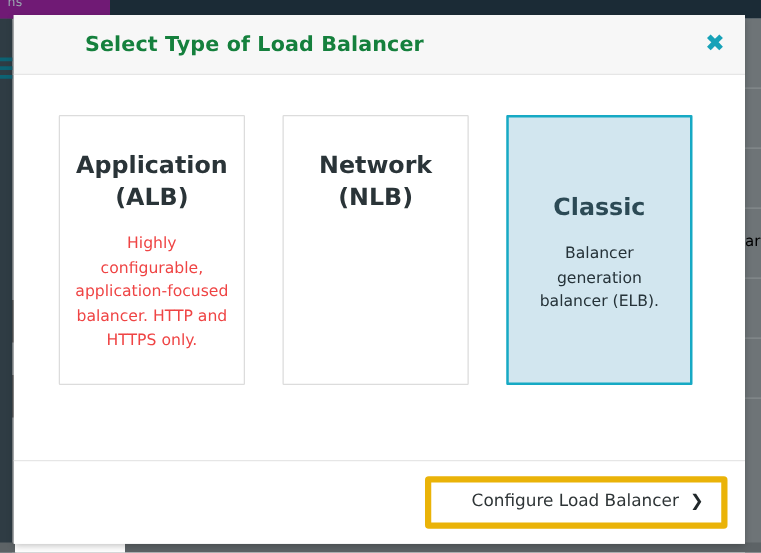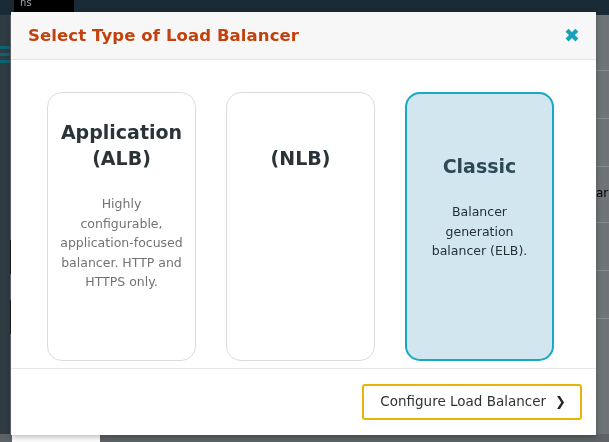--- a/index.html
+++ b/index.html
@@ -24,23 +24,22 @@
   }
   .bg-topbar {
     position: absolute;
     left: 0; top: 0;
     width: 609px; height: 15px;
     background: #1b2b36;
   }
   .bg-topbar-tab {
     position: absolute;
     left: 0; top: 0;
-    width: 60px; height: 15px;
-    background: #000000;
-    margin-left: 14px;
+    width: 88px; height: 15px;
+    background: #701a75;
   }
   .bg-topbar-tab-label {
     position: absolute;
     left: 6px; top: -3px;
     font-size: 10px;
     color: #9aa7b0;
     letter-spacing: .2px;
     white-space: nowrap;
   }
   .bg-sidebar {
@@ -122,22 +121,23 @@
     background: #f7f7f7;
     border-bottom: 1px solid #e6e6e6;
     display: flex;
     align-items: center;
     padding: 0 16px 0 17px;
     position: relative;
   }
   .modal-title {
     font-size: 16.5px;
     font-weight: bold;
-    color: #c2410c;
+    color: #15803d;
     letter-spacing: .1px;
+    margin-left: 40px;
   }
   .modal-close {
     position: absolute;
     right: 14px;
     top: 50%;
     transform: translateY(-50%);
     width: 20px;
     height: 20px;
     display: flex;
     align-items: center;
@@ -156,53 +156,52 @@
   }
 
   .card-row {
     display: flex;
     gap: 30px;
     justify-content: flex-start;
   }
 
   .lb-card {
     width: 149px;
-    height: 269px;
+    height: 216px;
     box-sizing: border-box;
     border: 1px solid #dcdcdc;
-    border-radius: 15px;
+    border-radius: 1px;
     background: #ffffff;
     padding: 16px 12px 12px 12px;
     text-align: center;
     cursor: pointer;
     display: flex;
     flex-direction: column;
     align-items: center;
-    gap: 10px;
   }
   .lb-card.selected {
     border: 2px solid #16a9c4;
     background: #d2e6ef;
     padding: 15px 11px 11px 11px;
   }
 
   .lb-card-title {
     font-size: 19px;
     font-weight: bold;
     color: #2a3438;
     line-height: 1.38;
     margin: 10px 0 0 0;
   }
   .lb-card.selected .lb-card-title {
     color: #2c4a55;
     margin-top: 44px;
   }
   .lb-card-desc {
     font-size: 12.5px;
-    color: #737373;
+    color: #ef4444;
     line-height: 1.55;
     margin-top: 13px;
   }
   .lb-card.selected .lb-card-desc {
     color: #253238;
   }
 
   .modal-footer {
     height: 66px;
     min-height: 66px;
@@ -211,23 +210,23 @@
     align-items: center;
     justify-content: flex-end;
     padding: 0 14px 0 0;
     background: #ffffff;
   }
   .btn-configure {
     display: inline-flex;
     align-items: flex-start;
     gap: 9px;
     background: #ffffff;
-    border: 2px solid #eab308;
+    border: 5px solid #eab308;
     border-radius: 3px;
-    padding: 9px 14px 9px 16px;
+    padding: 9px 14px 9px 32px;
     font-size: 13.5px;
     color: #2e3436;
     cursor: pointer;
     font-family: inherit;
     line-height: 1;
   }
   .btn-configure .chev {
     font-size: 13px;
     font-weight: bold;
     color: #21282b;
@@ -282,21 +281,21 @@
       <div class="lb-card">
         <div class="lb-card-title">
           <span>Application</span><br>
           <span>(ALB)</span>
         </div>
         <div class="lb-card-desc">Highly configurable, application-focused balancer. HTTP and HTTPS only.</div>
       </div>
 
       <div class="lb-card">
         <div class="lb-card-title">
-          <br>
+          <span>Network</span><br>
           <span>(NLB)</span>
         </div>
       </div>
 
       <div class="lb-card selected">
         <div class="lb-card-title">
           <span>Classic</span><br>
         </div>
         <div class="lb-card-desc">Balancer generation balancer (ELB).</div>
       </div>

